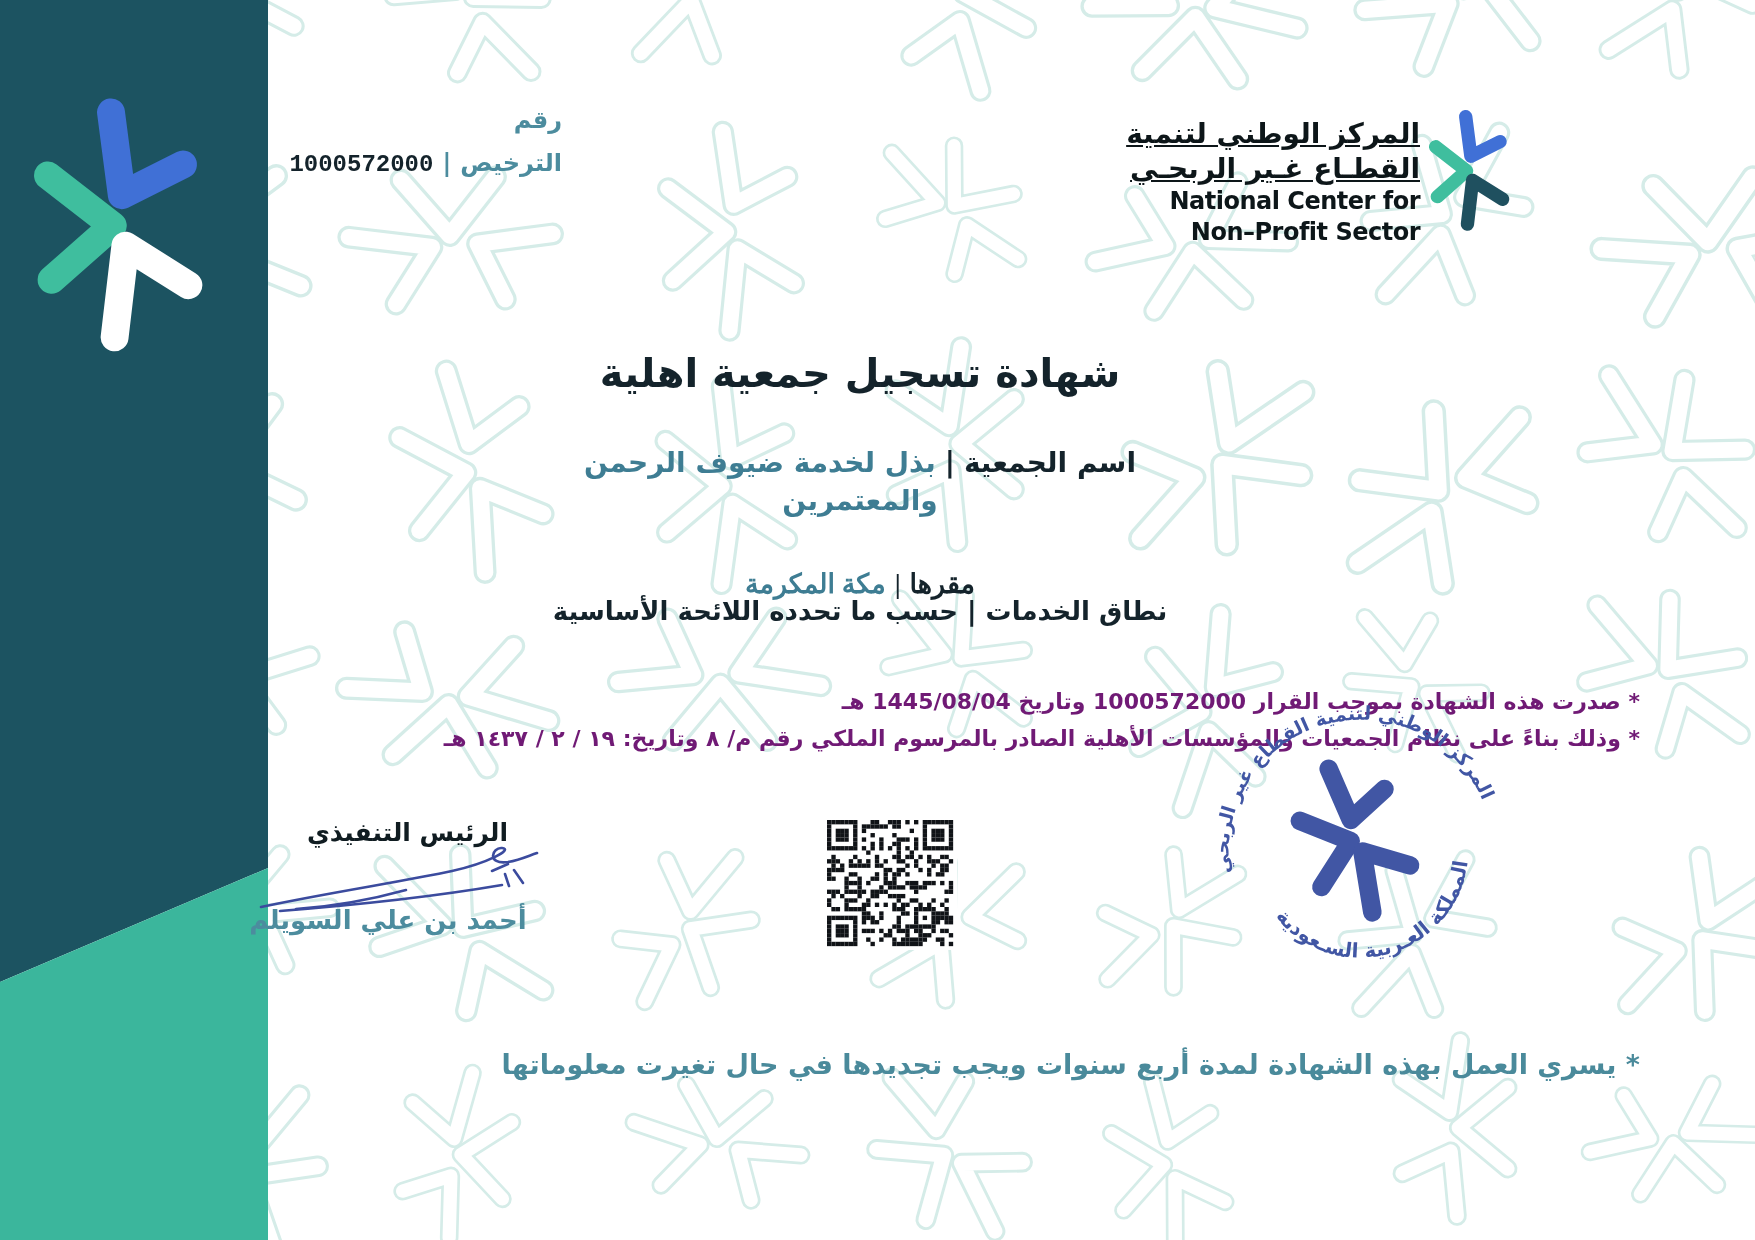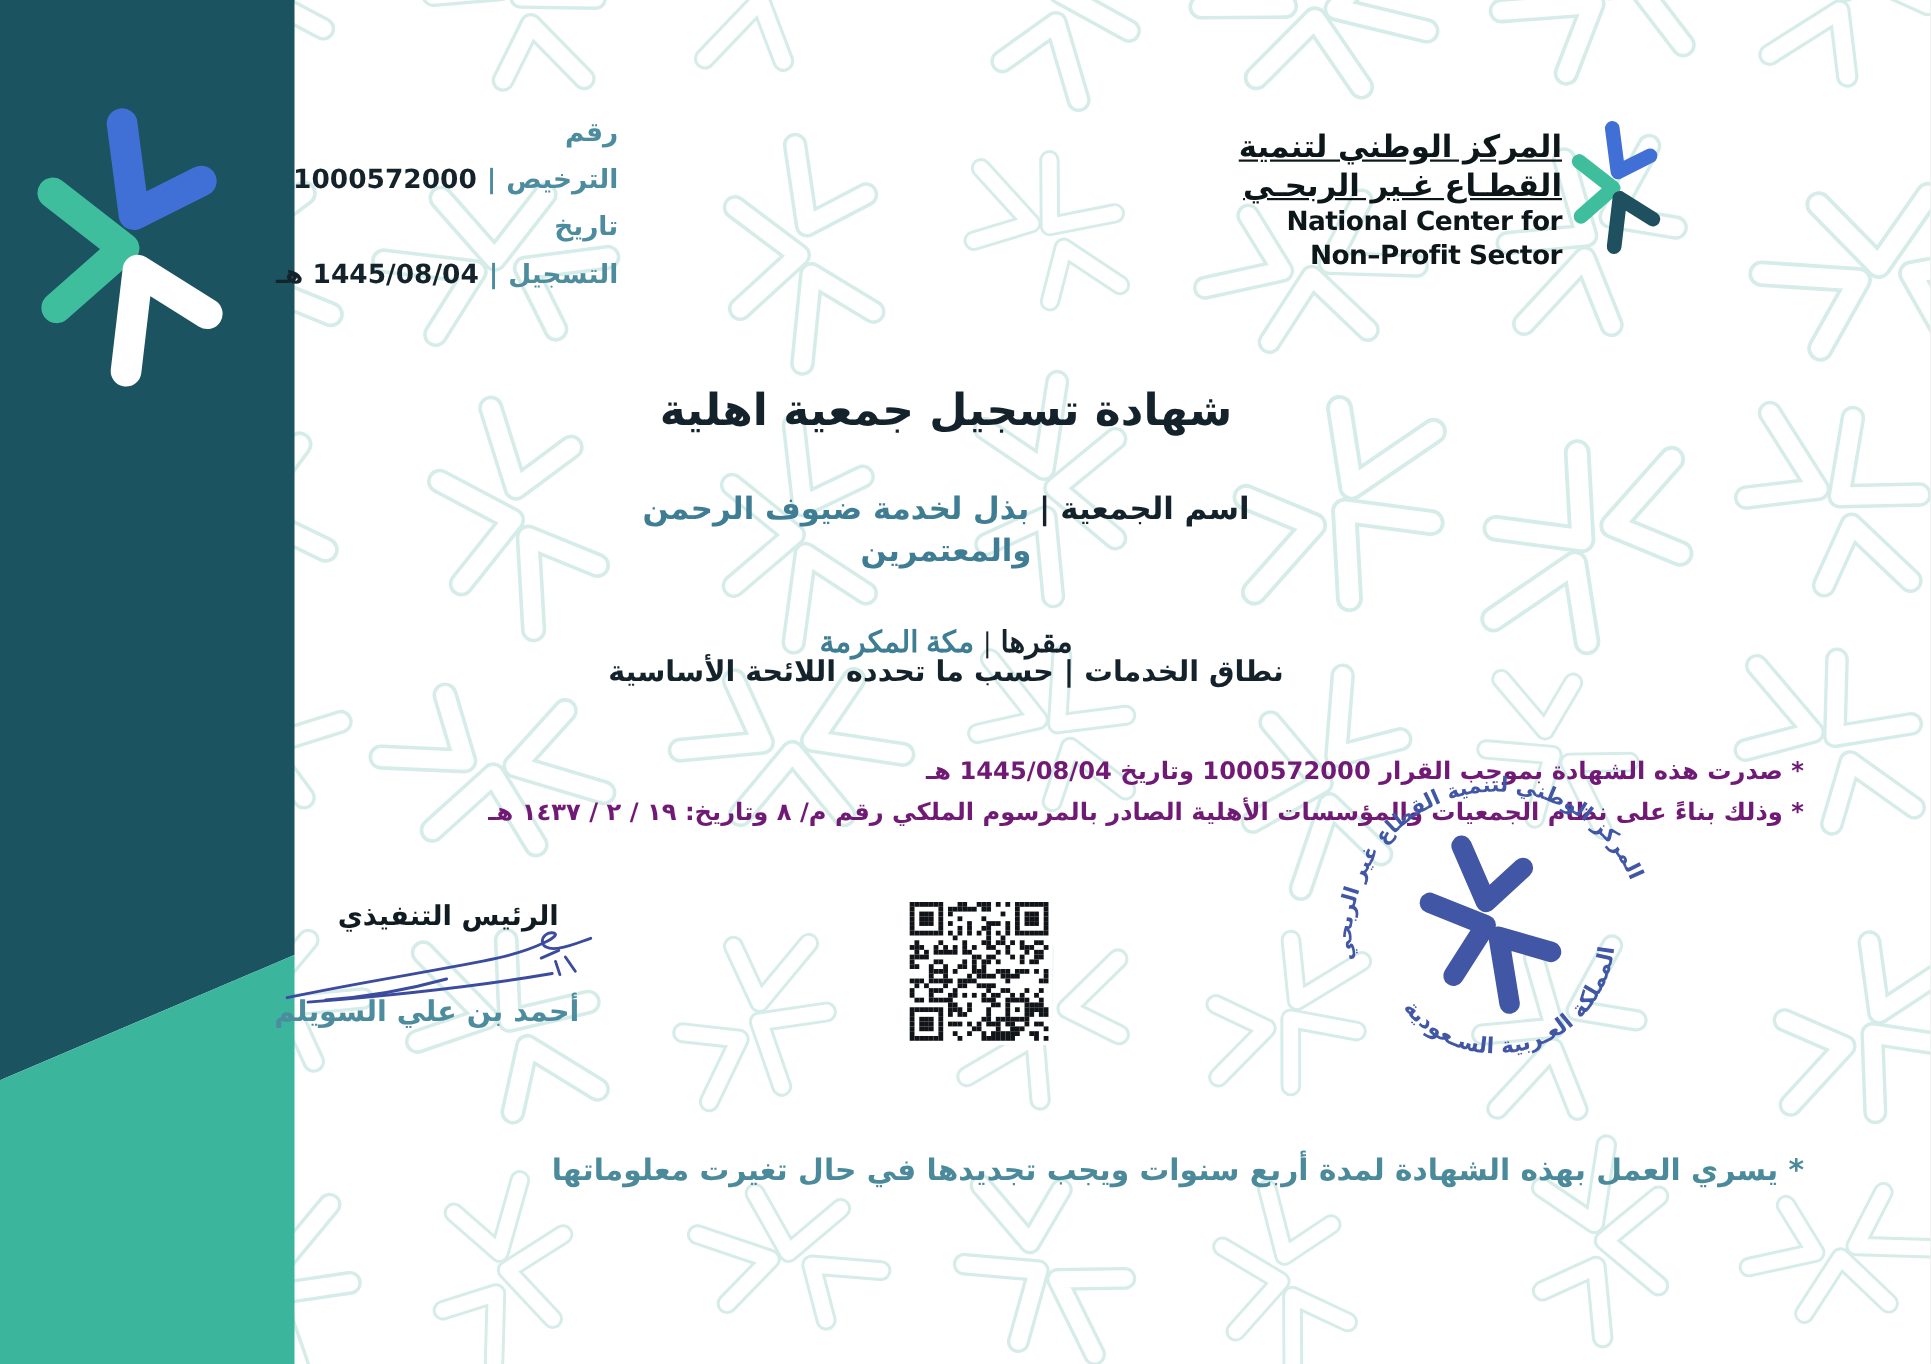--- a/index.html
+++ b/index.html
@@ -11,21 +11,21 @@
   
   #pattern-svg{position:absolute;left:0;top:0;width:1755px;height:1240px;z-index:0;}
   
   .strip{left:0;top:0;width:268px;height:1240px;z-index:1;}
   .strip-dark{background:var(--strip-dark,#1C5361);clip-path:polygon(0 0,268px 0,268px 868px,0 982px);}
   .strip-green{background:var(--strip-green,#3BB69C);clip-path:polygon(0 982px,268px 868px,268px 1240px,0 1240px);}
   .strip-logo{left:30px;top:78px;width:180px;height:292px;z-index:2;}
   
   .license{z-index:2;left:250px;top:99px;width:312px;text-align:right;direction:rtl;
     font-size:24px;line-height:43px;color:var(--label-teal,#4C8C9E);}
-  .license .num{color:var(--text-dark,#14232B);}
+  .license .num{color:var(--text-dark,#14232B);font-family:Liberation Mono, monospace;}
   .sep{margin:0 9px;}
   
   .brand{z-index:2;right:335px;top:116px;text-align:right;}
   .brand .ar{direction:rtl;font-size:28px;line-height:35px;color:#0d1619;text-decoration:underline;}
   .brand .en{font-size:24px;line-height:31px;color:#0d1619;letter-spacing:-0.5px;}
   .brand-logo{right:242px;top:96px;width:86px;height:148px;z-index:2;}
   
   .c-col{z-index:2;left:505px;width:710px;text-align:center;direction:rtl;color:var(--text-dark,#14232B);}
   .title{top:350px;font-size:40px;}
   .name-row{top:444px;font-size:28px;line-height:38px;}
@@ -131,21 +131,20 @@
 
   <div class="abs strip strip-dark"></div>
   <div class="abs strip strip-green"></div>
 
   <svg class="abs strip-logo" viewBox="0 0 100 140" style="--p1:var(--logo-blue);--p2:var(--logo-green);--p3:#ffffff">
       <use href="#star-g"></use>
     </svg>
 
   <div class="abs license">
     <div><span>رقم الترخيص</span><span class="sep">|</span><span class="num">1000572000</span></div>
-    <div><span>تاريخ التسجيل</span><span class="sep">|</span><span class="num">1445/08/04</span> <span class="num">هـ</span></div>
   </div>
 
   <div class="abs brand">
     <div class="ar">المركز الوطني لتنمية</div>
     <div class="ar">القطـاع غـير الربحـي</div>
     <div class="en">National Center for</div>
     <div class="en">Non–Profit Sector</div>
   </div>
   <svg class="abs brand-logo" viewBox="0 0 100 140" style="--p1:var(--logo-blue);--p2:var(--logo-green);--p3:var(--logo-dark)">
       <use href="#star-g"></use>

